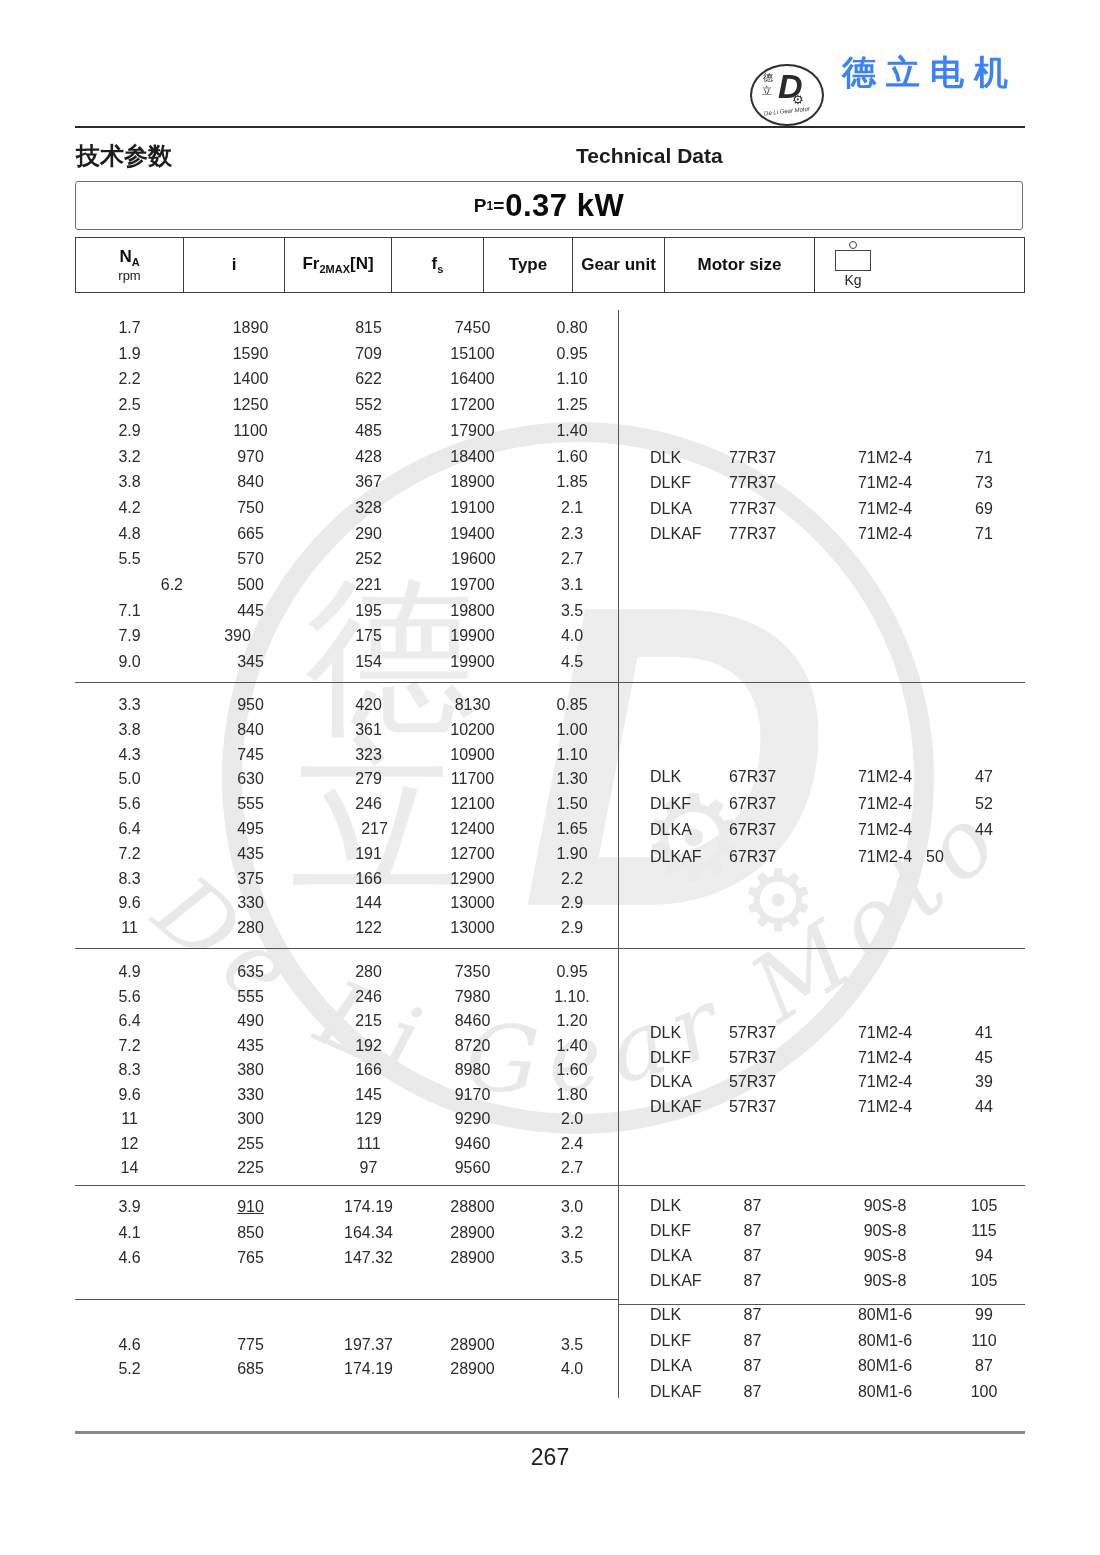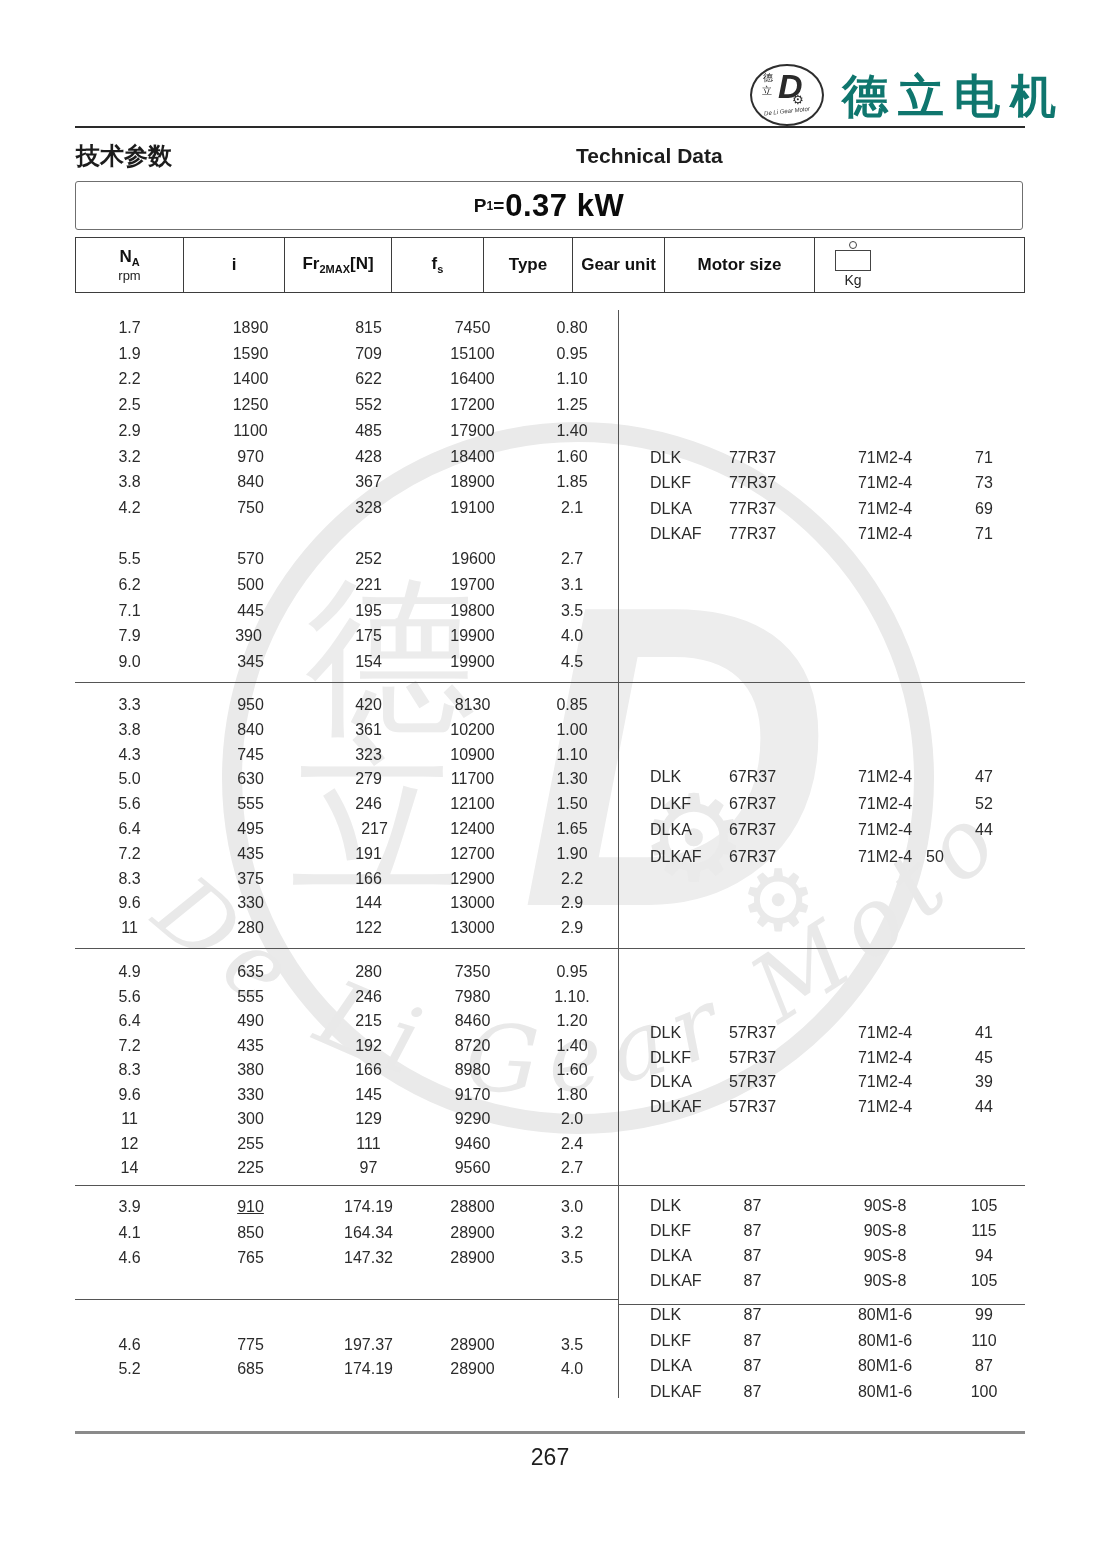--- a/index.html
+++ b/index.html
@@ -9,21 +9,21 @@
   
   .wm{position:absolute;left:0;top:0;width:1100px;height:1555px;pointer-events:none;}
 
   
   .logo-ellipse{position:absolute;left:750px;top:64px;width:70px;height:58px;border:2px solid #2e2e2e;border-radius:50%;}
   .logo-cn1{position:absolute;left:11px;top:7px;font-size:10px;color:#222;line-height:10px;font-family:"DejaVu Serif",serif;}
   .logo-cn2{position:absolute;left:10px;top:20px;font-size:10px;color:#222;line-height:10px;font-family:"DejaVu Serif",serif;}
   .logo-d{position:absolute;left:26px;top:0px;font-size:34px;font-style:italic;font-weight:bold;color:#2a2a2a;line-height:40px;}
   .logo-gear{position:absolute;left:40px;top:26px;font-size:13px;color:#2a2a2a;}
   .logo-ring-text{position:absolute;left:-4px;top:42px;width:78px;text-align:center;font-size:6px;font-style:italic;color:#333;transform:rotate(-6deg);}
-  .brand-cn{position:absolute;left:842px;top:66px;font-size:46px;font-weight:bold;letter-spacing:10px;color:#0f766e;font-family:"DejaVu Serif",serif;}
+  .brand-cn{position:absolute;left:842px;top:50px;font-size:34px;font-weight:bold;letter-spacing:10px;color:#3b82f6;font-family:"DejaVu Serif",serif;}
   .rule-top{position:absolute;left:75px;top:126px;width:950px;border-top:2.5px solid #2a2a2a;}
 
   .title-cn{position:absolute;left:76px;top:140px;font-size:24px;font-weight:600;color:#1c1c1c;}
   .title-en{position:absolute;left:576px;top:144px;font-size:21px;font-weight:bold;color:#1c1c1c;}
 
   
   .p1-box{position:absolute;left:75px;top:181px;width:948px;height:49px;border:1.5px solid #6f6f6f;border-radius:3px;box-sizing:border-box;
           display:flex;align-items:center;justify-content:center;background:transparent;}
   .p1-box .pfx{font-size:19px;font-weight:bold;color:#111;}
   .p1-box sub{font-size:12px;font-weight:bold;color:#111;}
@@ -177,44 +177,51 @@
         <span class="tcell" style="left: 419px; width: 107px;">18900</span>
         <span class="tcell" style="left: 526px; width: 92px;">1.85</span>
       </div>
       <div class="trow" style="top: 494.9px;">
         <span class="tcell" style="left: 76px; width: 107px;">4.2</span>
         <span class="tcell" style="left: 183px; width: 135px;">750</span>
         <span class="tcell" style="left: 318px; width: 101px;">328</span>
         <span class="tcell" style="left: 419px; width: 107px;">19100</span>
         <span class="tcell" style="left: 526px; width: 92px;">2.1</span>
       </div>
+      <div class="trow" style="top: 520.6px;">
+        <span class="tcell" style="left: 76px; width: 107px;">4.8</span>
+        <span class="tcell" style="left: 183px; width: 135px;">665</span>
+        <span class="tcell" style="left: 318px; width: 101px;">290</span>
+        <span class="tcell" style="left: 419px; width: 107px;">19400</span>
+        <span class="tcell" style="left: 526px; width: 92px;">2.3</span>
+      </div>
       <div class="trow" style="top: 546.3px;">
         <span class="tcell" style="left: 76px; width: 107px;">5.5</span>
         <span class="tcell" style="left: 183px; width: 135px;">570</span>
         <span class="tcell" style="left: 318px; width: 101px;">252</span>
         <span class="tcell" style="left: 420px; width: 107px;">19600</span>
         <span class="tcell" style="left: 526px; width: 92px;">2.7</span>
       </div>
       <div class="trow" style="top: 572px;">
-        <span class="tcell" style="left: 76px; width: 107px;">6.2</span>
+        <span class="tcell" style="left: 76px; width: 107px; text-align: right;">6.2</span>
         <span class="tcell" style="left: 183px; width: 135px;">500</span>
         <span class="tcell" style="left: 318px; width: 101px;">221</span>
         <span class="tcell" style="left: 419px; width: 107px;">19700</span>
         <span class="tcell" style="left: 526px; width: 92px;">3.1</span>
       </div>
       <div class="trow" style="top: 597.7px;">
         <span class="tcell" style="left: 76px; width: 107px;">7.1</span>
         <span class="tcell" style="left: 183px; width: 135px;">445</span>
         <span class="tcell" style="left: 318px; width: 101px;">195</span>
         <span class="tcell" style="left: 419px; width: 107px;">19800</span>
         <span class="tcell" style="left: 526px; width: 92px;">3.5</span>
       </div>
       <div class="trow" style="top: 623.4px;">
         <span class="tcell" style="left: 76px; width: 107px;">7.9</span>
-        <span class="tcell" style="left: 181px; width: 135px;">390</span>
+        <span class="tcell" style="left: 170px; width: 135px;">390</span>
         <span class="tcell" style="left: 318px; width: 101px;">175</span>
         <span class="tcell" style="left: 419px; width: 107px;">19900</span>
         <span class="tcell" style="left: 526px; width: 92px;">4.0</span>
       </div>
       <div class="trow" style="top: 649.1px;">
         <span class="tcell" style="left: 76px; width: 107px;">9.0</span>
         <span class="tcell" style="left: 183px; width: 135px;">345</span>
         <span class="tcell" style="left: 318px; width: 101px;">154</span>
         <span class="tcell" style="left: 419px; width: 107px;">19900</span>
         <span class="tcell" style="left: 526px; width: 92px;">4.5</span>

